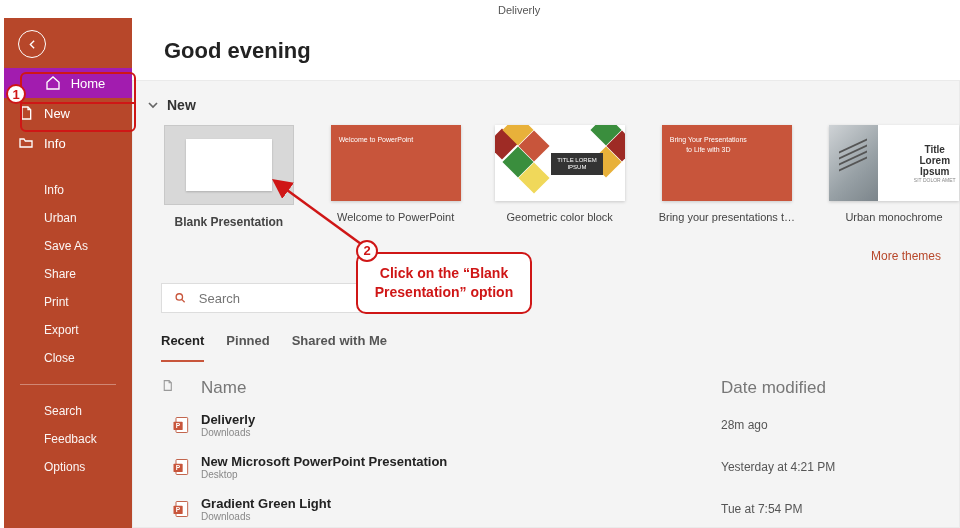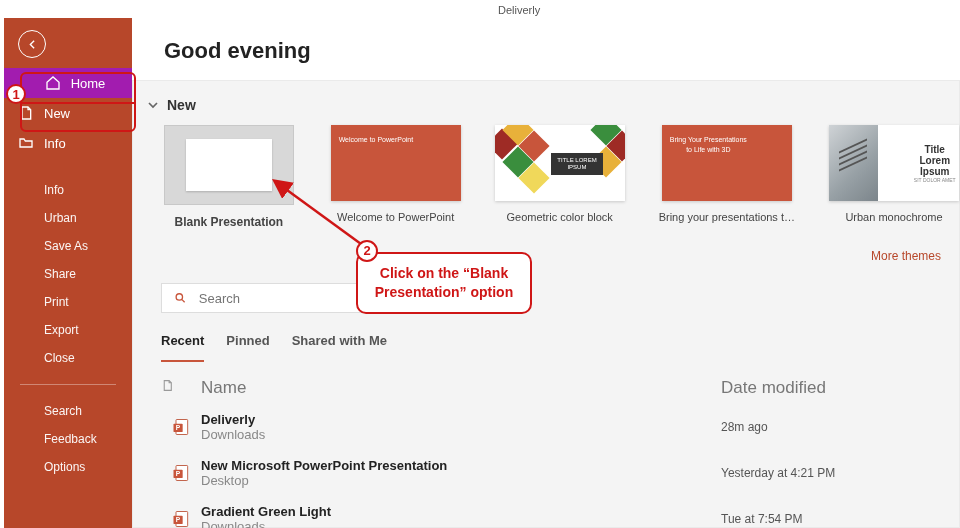--- a/index.html
+++ b/index.html
@@ -151,21 +151,21 @@
   .list-head .c2{ width:520px;}
   .list-row {
     display:flex; align-items:center;
     padding: 8px 0;
     border-top:none;
     cursor:pointer;
   }
   .list-row .c1{ width:40px; display:flex; justify-content:center;}
   .list-row .c2{ width:520px;}
   .list-row .c2 .fn { font-size:13px; font-weight:600; color:#222;}
-  .list-row .c2 .loc { font-size:13px; color:#888;}
+  .list-row .c2 .loc { font-size:10px; color:#888;}
   .list-row .c3 { font-size:12px; color:#555;}
   .ppt-ico { width:20px; height:20px;}
   
   .ann1-box {
     position:absolute; left:20px; top:72px;
     width:116px; height:60px;
     border:2.5px solid #cf1616; border-radius:6px;
     pointer-events:none; z-index:50;
   }
   .ann1-badge {

